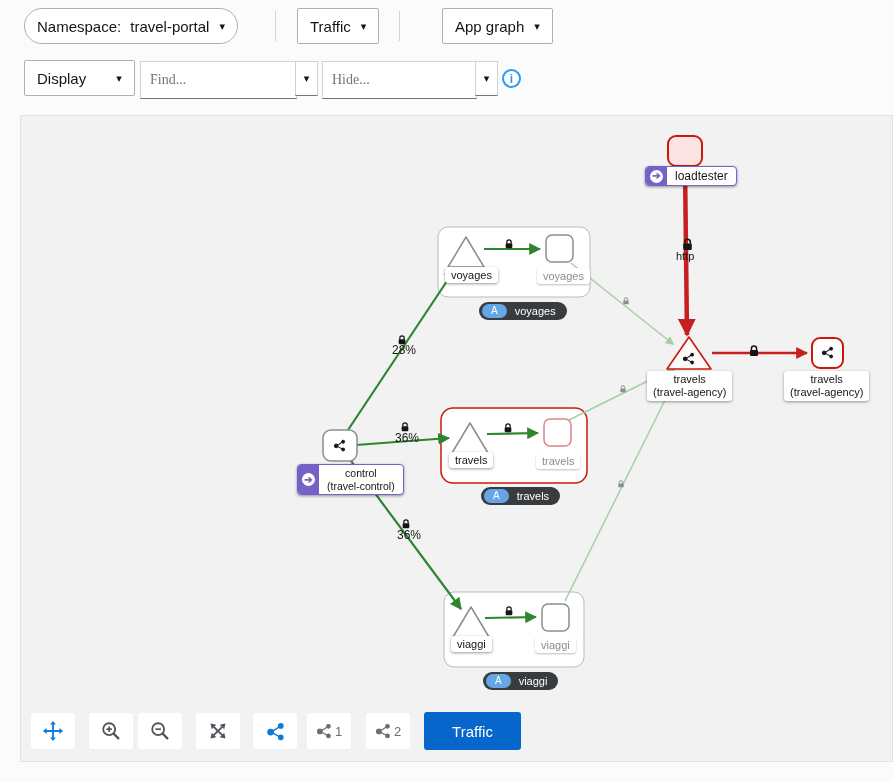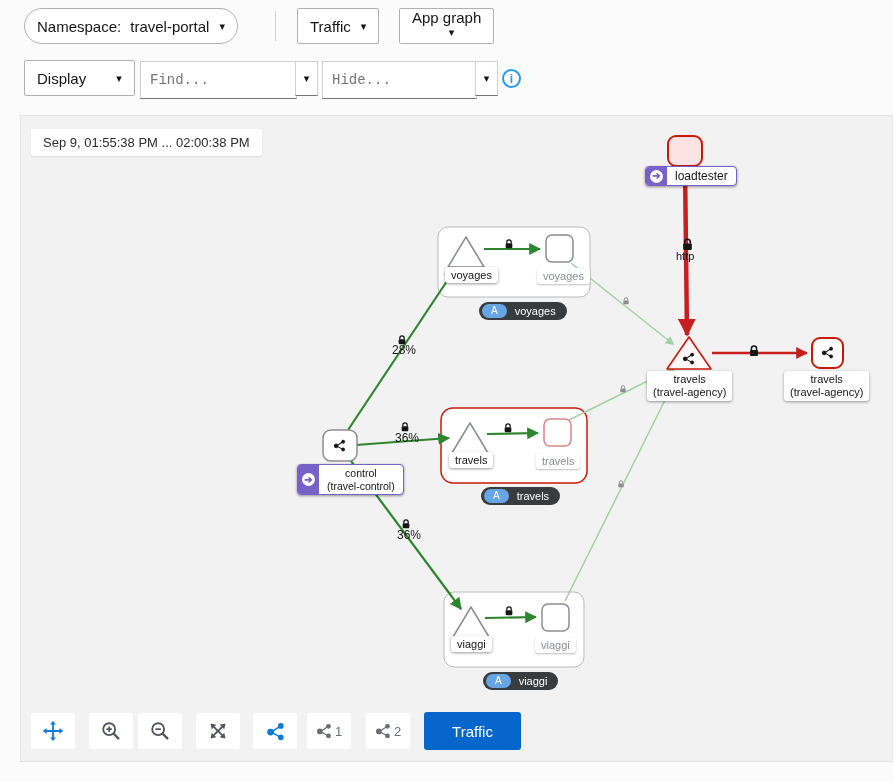--- a/index.html
+++ b/index.html
@@ -4,21 +4,21 @@
 <style>
   html,body{margin:0;padding:0;background:#fff;font-family:"Liberation Sans",sans-serif;}
   #app{position:relative;width:893px;height:782px;background:#fbfbfb;overflow:hidden;}
   .abs{position:absolute;}
   
   .tb-box{display:inline-flex;align-items:center;background:#fff;border:1px solid #aeb0b3;
           height:36px;padding:0 12px;font-size:15px;color:#151515;border-radius:2px;box-sizing:border-box;cursor:pointer;white-space:nowrap;}
   .caret{font-size:11px;margin-left:10px;color:#151515;}
   .tb-divider{width:1px;height:30px;background:#d2d2d2;}
   .tb-input{border:1px solid #cfd1d3;border-bottom:1px solid #72767b;height:35px;box-sizing:border-box;
-            padding:18px 9px;font-size:14px;color:#000000;background:#fff;font-family:Liberation Mono, monospace;outline:none;}
+            padding:18px 9px;font-size:14px;color:#000000;background:#fff;font-family:Liberation Serif, serif;outline:none;}
   .chev-cell{width:23px;height:35px;box-sizing:border-box;border:1px solid #cfd1d3;border-bottom:1px solid #72767b;
              margin-left:-1px;display:flex;align-items:center;justify-content:center;background:#fff;font-size:11px;color:#151515;cursor:pointer;}
   .info-circ{width:19px;height:19px;border-radius:50%;border:2px solid #2b9af3;color:#2b9af3;display:flex;
              align-items:center;justify-content:center;font-size:12px;font-weight:bold;box-sizing:border-box;cursor:pointer;background:#fff;}
   
   #panel{position:absolute;left:20px;top:115px;width:873px;height:647px;background:#f2f2f2;border:1px solid #e2e2e2;box-sizing:border-box;}
   .timechip{position:absolute;left:10px;top:13px;background:#fff;border-radius:3px;padding:6px 12px;font-size:13px;color:#2b2b2b;box-shadow:0 1px 2px rgba(0,0,0,.08);white-space:nowrap;}
   
   .nodelabel{background:#fff;border-radius:3px;box-shadow:0 1px 3px rgba(0,0,0,.4);font-size:11px;
              padding:2px 6px;color:#151515;white-space:nowrap;cursor:pointer;}
@@ -51,21 +51,21 @@
     <span>Namespace:</span>
     <span style="margin-left:9px;">travel-portal</span>
     <span class="caret">▾</span>
   </div>
   <div class="abs tb-divider" style="left:275px;top:11px;"></div>
   <div class="abs tb-box" style="left:297px;top:8px;">
     <span>Traffic</span>
     <span class="caret">▾</span>
   </div>
   <div class="abs tb-divider" style="left:399px;top:11px;"></div>
-  <div class="abs tb-box" style="left:399px;top:8px;flex-direction:column;">
+  <div class="abs tb-box" style="left:442px;top:8px;">
     <span>App graph</span>
     <span class="caret">▾</span>
   </div>
 
   <div class="abs tb-box" style="left:24px;top:60px;gap:20px;">
     <span>Display</span>
     <span class="caret">▾</span>
   </div>
   <input class="abs tb-input" style="left: 140px; top: 61px; width: 157px;" placeholder="Find...">
   <div class="abs chev-cell" style="left:296px;top:61px;">
@@ -73,21 +73,20 @@
     </div>
   <input class="abs tb-input" style="left: 322px; top: 61px; width: 155px;" placeholder="Hide...">
   <div class="abs chev-cell" style="left:476px;top:61px;">
     <span>▾</span>
     </div>
   <div class="abs info-circ" style="left:502px;top:69px;">
     <span>i</span>
     </div>
 
   <div id="panel">
-    <div class="timechip">Sep 9, 01:55:38 PM ... 02:00:38 PM</div>
 
     <svg width="873" height="647" style="position:absolute;left:0;top:0;">
       <defs>
         <symbol id="lockg" viewBox="0 0 12 12">
           <path d="M3.4 5.4 V3.7 a2.6 2.6 0 0 1 5.2 0 V5.4" fill="none" stroke="currentColor" stroke-width="1.5"></path>
           <rect x="2" y="5.1" width="8" height="5.9" rx="1" fill="currentColor"></rect>
         </symbol>
         <symbol id="mesh" viewBox="0 0 14 14">
           <g fill="currentColor" stroke="currentColor">
             <line x1="3.8" y1="7.4" x2="10.6" y2="3" stroke-width="1.1"></line>

